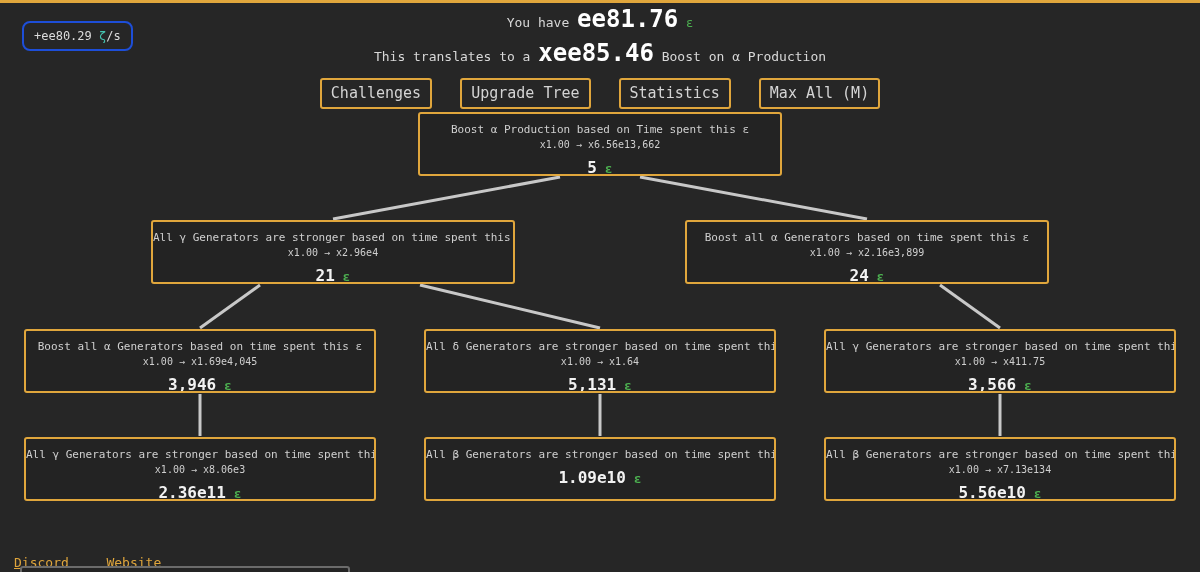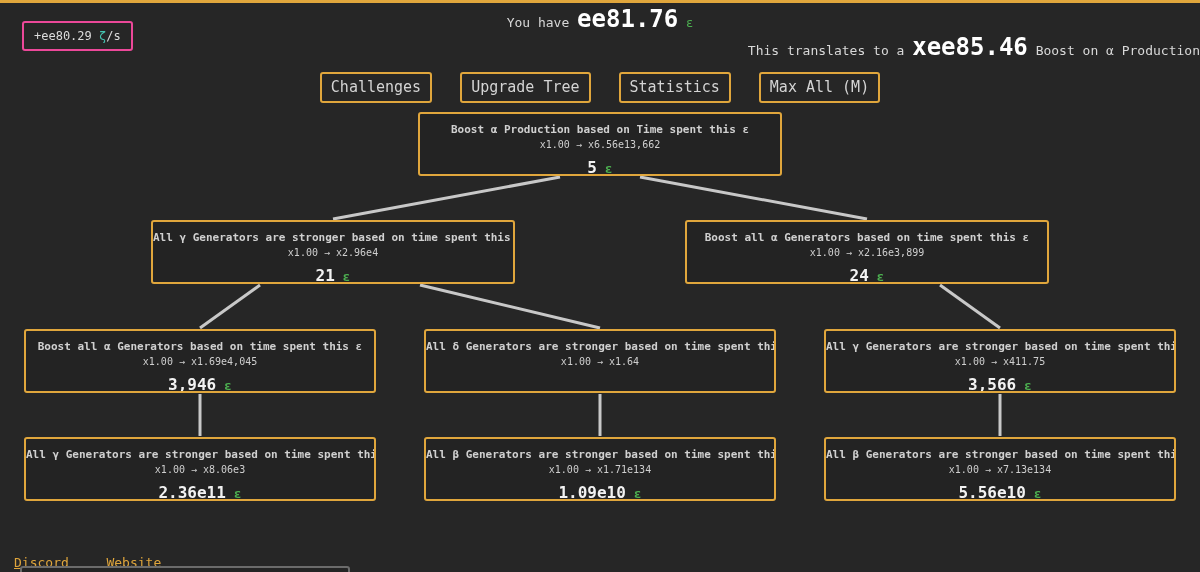--- a/index.html
+++ b/index.html
@@ -23,22 +23,22 @@
     width: 1200px;
     height: 3px;
     background: #e0a63c;
   }
 
   
   #rate-badge {
     position: absolute;
     top: 21px;
     left: 22px;
-    border: 2px solid #ec4899;
-    border-radius: 3px;
+    border: 2px solid #1d4ed8;
+    border-radius: 8px;
     padding: 6px 10px;
     font-size: 12px;
     color: #dcdcdc;
     background: transparent;
     white-space: nowrap;
     letter-spacing: 0px;
   }
   #rate-badge .zeta { color: #45c4b0; }
 
   
@@ -56,21 +56,21 @@
     line-height: 22px;
     white-space: nowrap;
   }
   .hdr-big {
     font-size: 24px;
     font-weight: bold;
     color: #ffffff;
     vertical-align: baseline;
   }
   .eps-green { color: #4caf50; font-size: 12px; }
-  .hdr-line2 { margin-top: 2px; text-align: right; }
+  .hdr-line2 { margin-top: 8px; }
 
   #nav-buttons {
     margin-top: 10px;
     display: flex;
     justify-content: center;
     gap: 28px;
   }
   .nav-btn {
     border: 2px solid #e0a63c;
     background: transparent;
@@ -108,21 +108,20 @@
     cursor: pointer;
     text-align: center;
     padding-top: 8px;
     overflow: hidden;
   }
   .node-title {
     font-size: 11px;
     color: #d0d0d0;
     line-height: 15px;
     white-space: nowrap;
-    font-weight: bold;
   }
   .node-effect {
     font-size: 10px;
     color: #cfcfcf;
     line-height: 15px;
     white-space: nowrap;
   }
   .node-cost {
     margin-top: 7px;
     font-size: 16px;
@@ -215,34 +214,34 @@
       <div class="node-cost"><span>24</span><span class="eps-green"> ε</span></div>
     </div>
     <div class="node" style="left: 24px; top: 329px; width: 352px; height: 64px;">
       <div class="node-title">Boost all α Generators based on time spent this ε</div>
       <div class="node-effect">x1.00 → x1.69e4,045</div>
       <div class="node-cost"><span>3,946</span><span class="eps-green"> ε</span></div>
     </div>
     <div class="node" style="left: 424px; top: 329px; width: 352px; height: 64px;">
       <div class="node-title">All δ Generators are stronger based on time spent this ε</div>
       <div class="node-effect">x1.00 → x1.64</div>
+      <div class="node-cost"><span>5,131</span><span class="eps-green"> ε</span></div>
     </div>
     <div class="node" style="left: 824px; top: 329px; width: 352px; height: 64px;">
       <div class="node-title">All γ Generators are stronger based on time spent this ε</div>
       <div class="node-effect">x1.00 → x411.75</div>
       <div class="node-cost"><span>3,566</span><span class="eps-green"> ε</span></div>
     </div>
     <div class="node" style="left: 24px; top: 437px; width: 352px; height: 64px;">
       <div class="node-title">All γ Generators are stronger based on time spent this ε</div>
       <div class="node-effect">x1.00 → x8.06e3</div>
       <div class="node-cost"><span>2.36e11</span><span class="eps-green"> ε</span></div>
     </div>
     <div class="node" style="left: 424px; top: 437px; width: 352px; height: 64px;">
       <div class="node-title">All β Generators are stronger based on time spent this ε</div>
-      <div class="node-effect">x1.00 → x1.71e134</div>
       <div class="node-cost"><span>1.09e10</span><span class="eps-green"> ε</span></div>
     </div>
     <div class="node" style="left: 824px; top: 437px; width: 352px; height: 64px;">
       <div class="node-title">All β Generators are stronger based on time spent this ε</div>
       <div class="node-effect">x1.00 → x7.13e134</div>
       <div class="node-cost"><span>5.56e10</span><span class="eps-green"> ε</span></div>
     </div>
   </div>
 
 <div id="footer">

